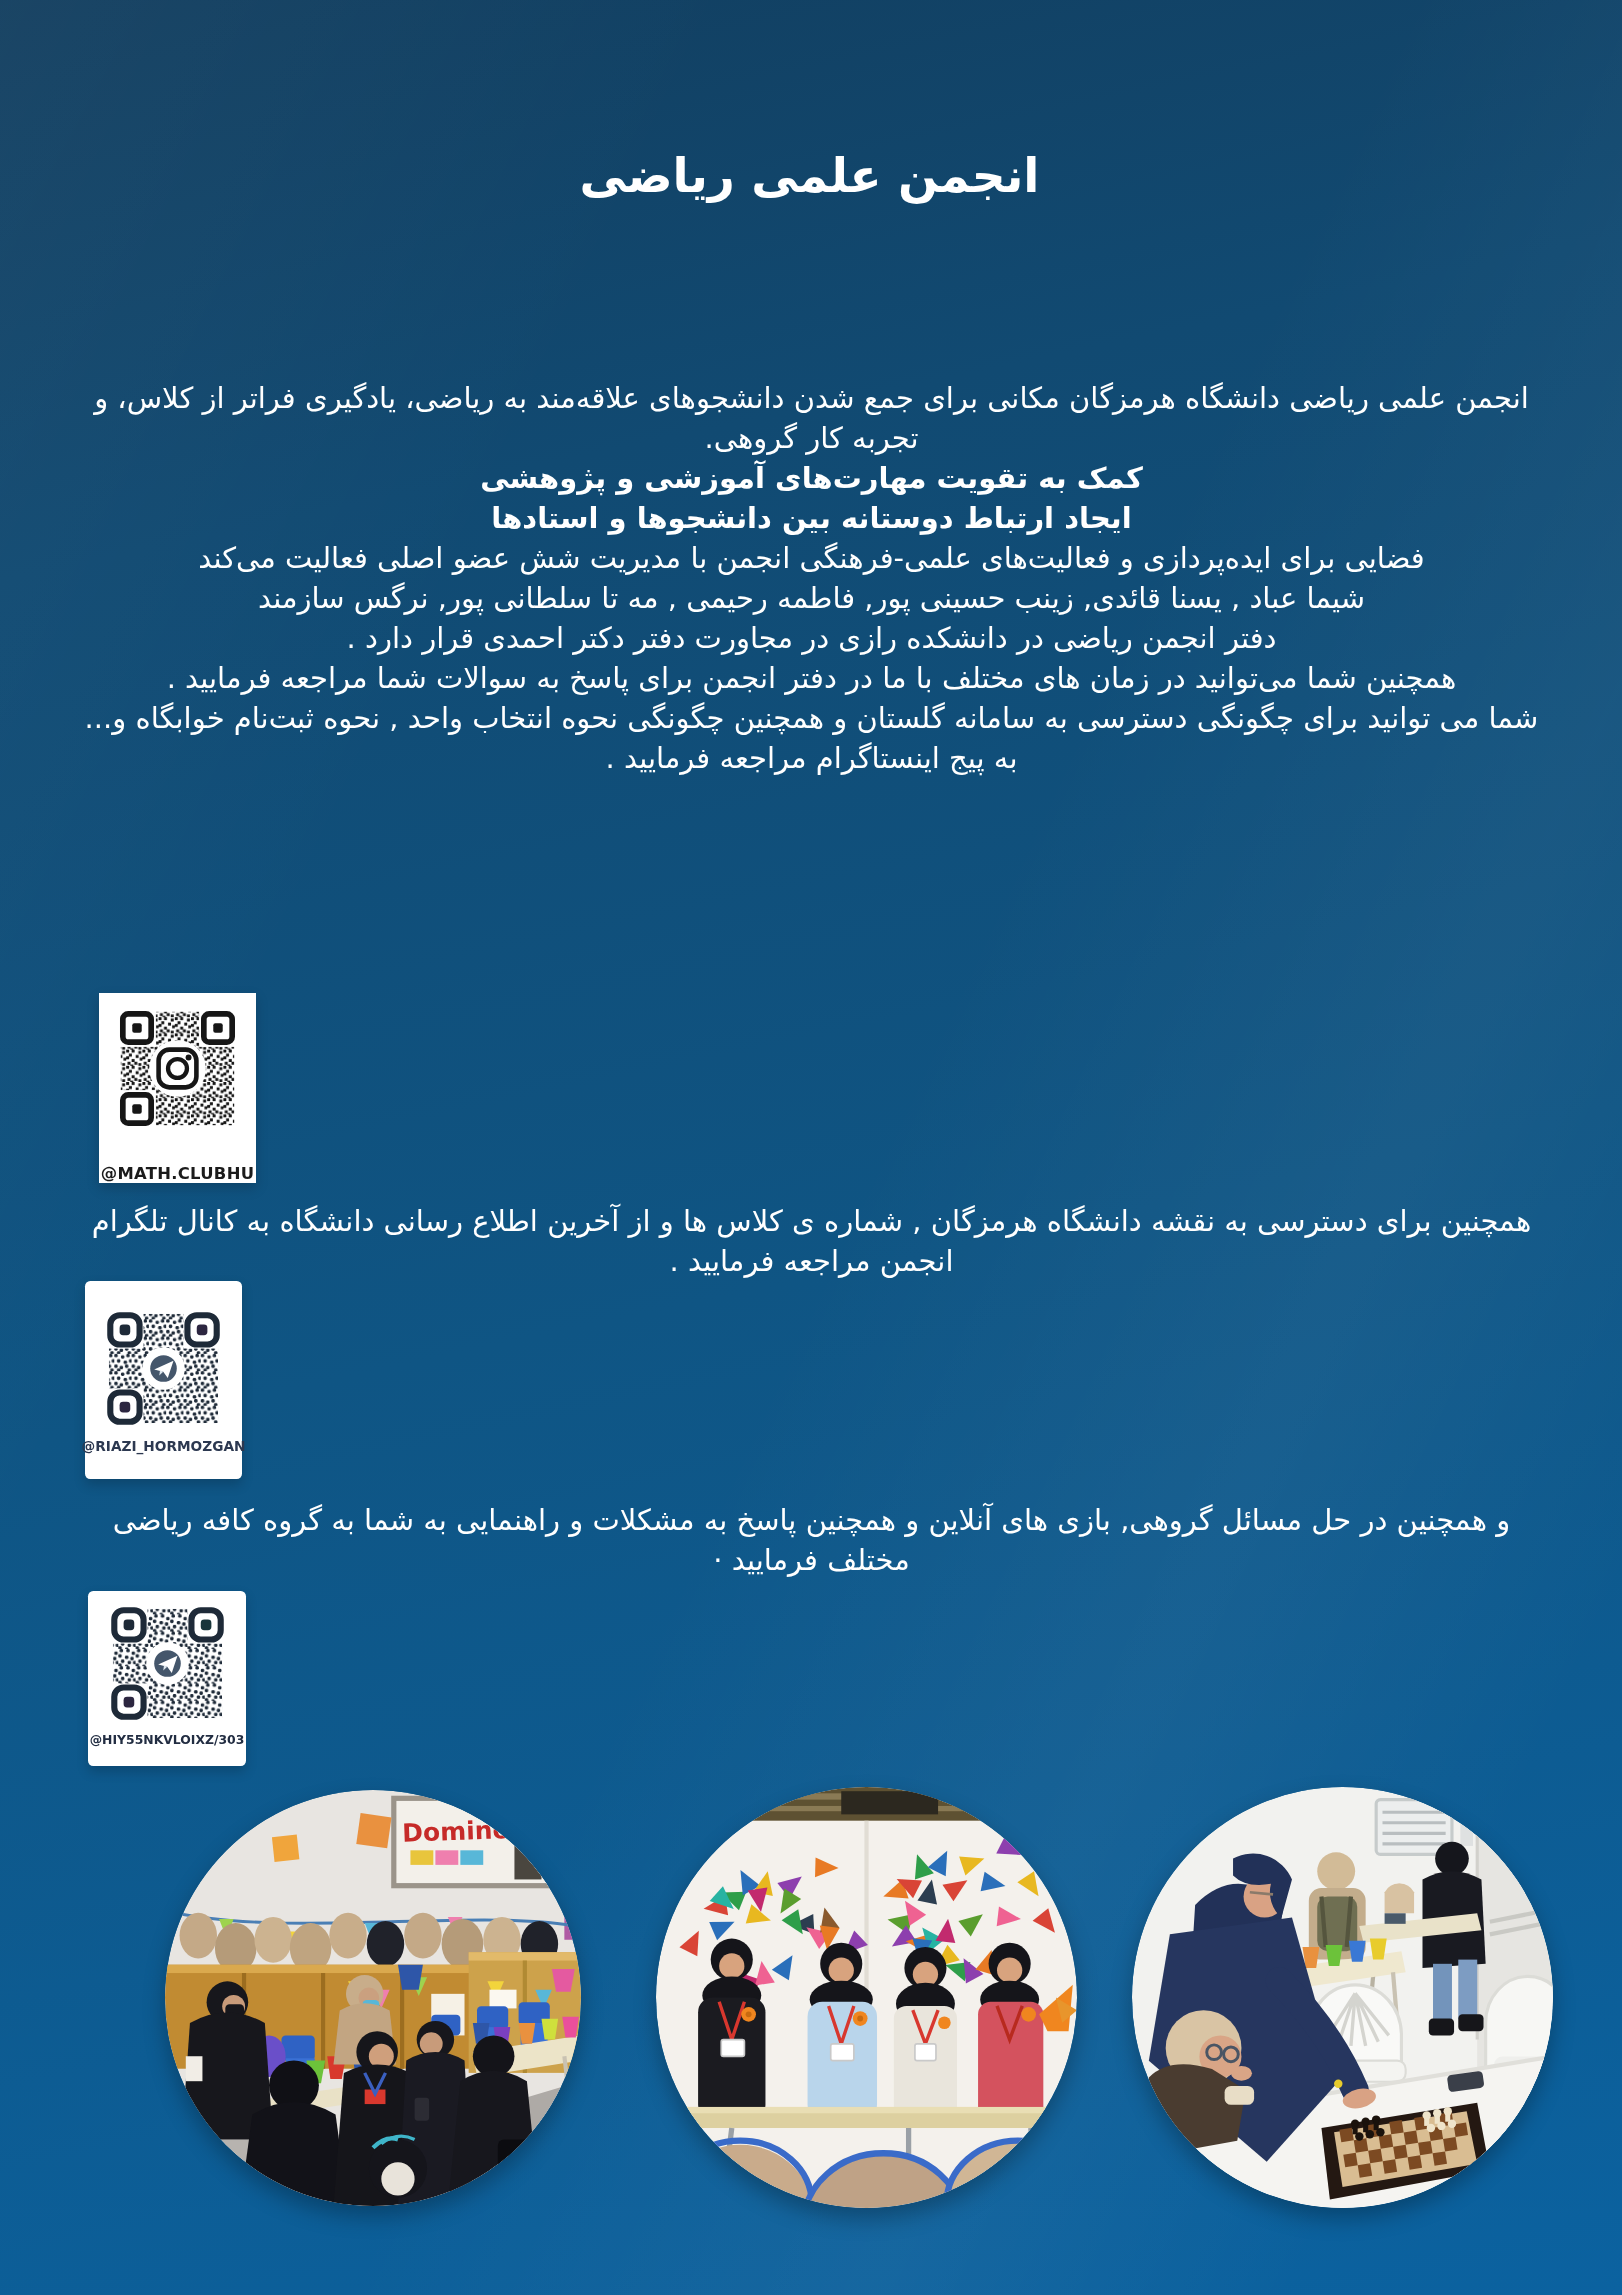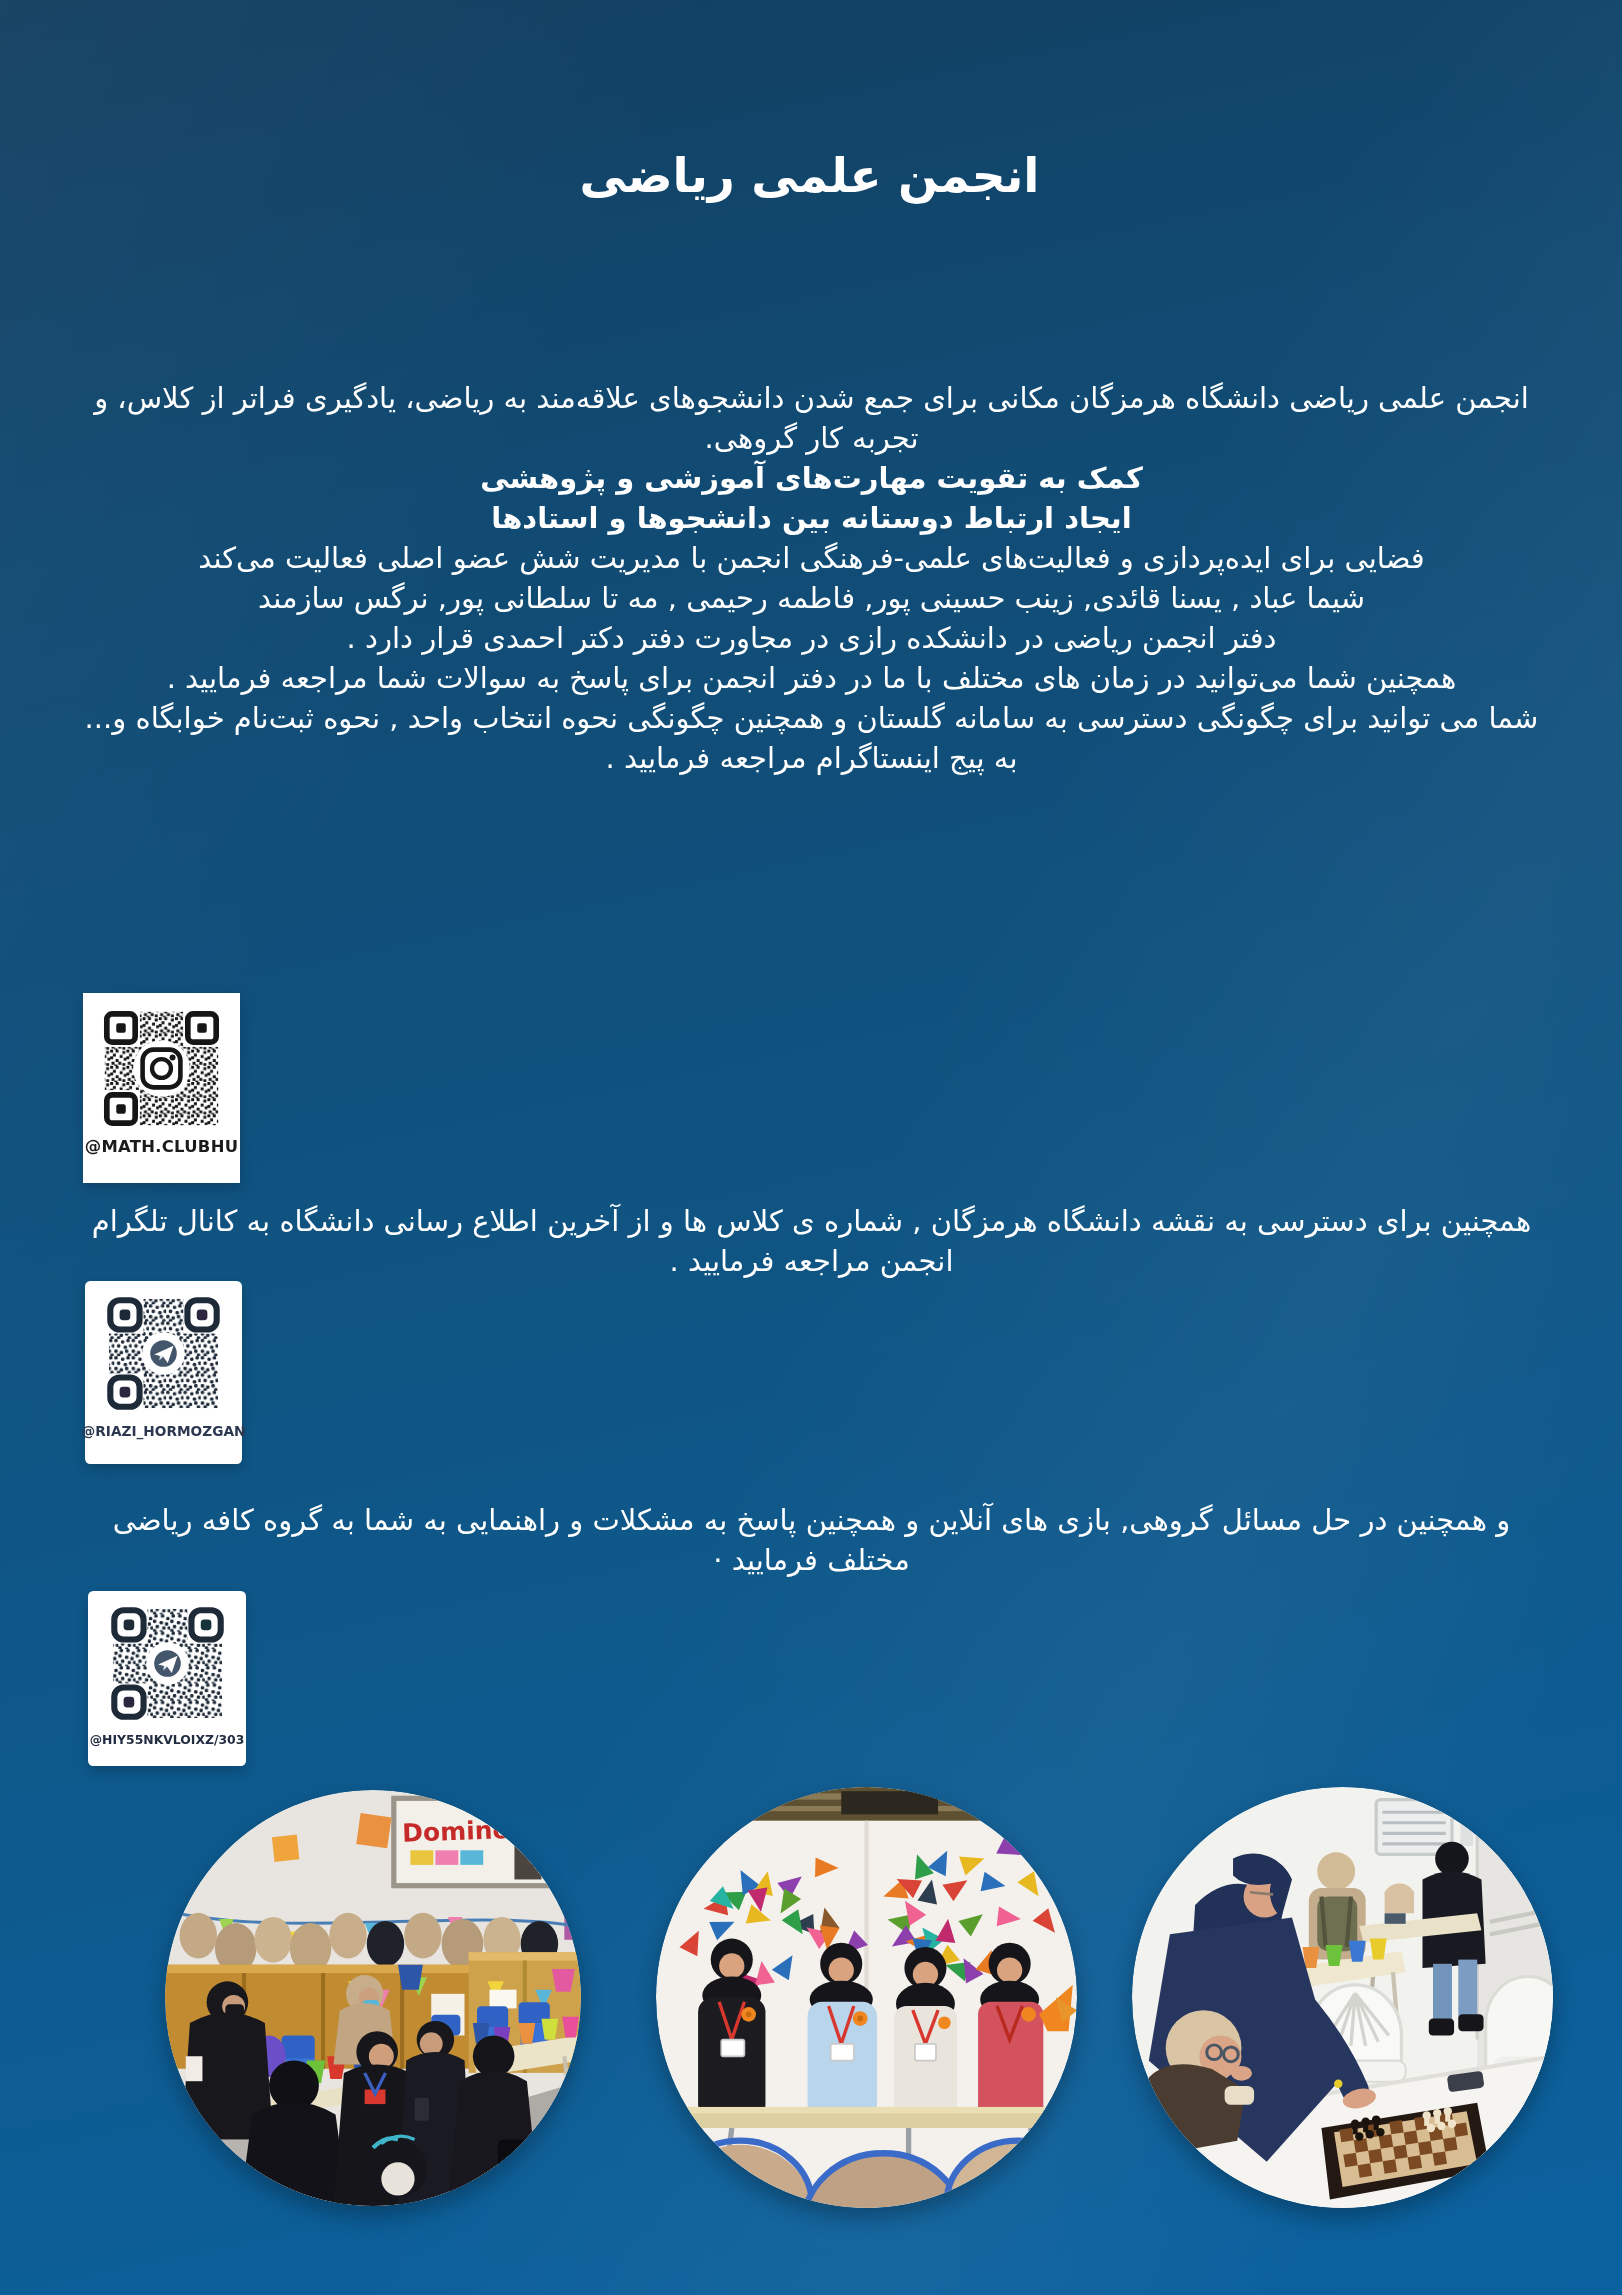--- a/index.html
+++ b/index.html
@@ -25,22 +25,22 @@
   .text-block p{margin:0;}
   .bold{font-weight:bold;}
   #about-block{top:378px;}
   #telegram-block{top:1201px;}
   #cafe-block{top:1500px;}
   .qr-card{
     position:absolute;background:#ffffff;
     display:flex;flex-direction:column;align-items:center;
     box-shadow:0 5.2px 11.8px rgba(0,0,0,0.18);
   }
-  #qr1{left:83px;top:993px;width:157px;height:182px;padding-top:7.9px;}
-  #qr2{left:85px;top:1281px;width:157px;height:177px;border-radius:5.2px;padding-top:6px;}
+  #qr1{left:99px;top:993px;width:157px;height:182px;padding-top:7.9px;justify-content:space-between;}
+  #qr2{left:85px;top:1281px;width:157px;height:177px;border-radius:5.2px;padding-top:21px;}
   #qr3{left:88px;top:1591px;width:158px;height:169px;border-radius:5.2px;padding-top:5.9px;}
   .qr-card svg{display:block;flex:0 0 auto;}
   .qr-label{direction:ltr;text-align:center;font-family:"DejaVu Sans",sans-serif;white-space:nowrap;}
   #qr1 .qr-label{color:#1b1b1b;font-size:16.4px;font-weight:600;margin-top:1.3px;letter-spacing:0.3px;}
   #qr2 .qr-label{color:#2c3850;font-size:13.7px;font-weight:bold;margin-top:3.3px;}
   #qr3 .qr-label{color:#222d42;font-size:12.4px;font-weight:bold;margin-top:2px;}
   .photo-circle{
     position:absolute;border-radius:50%;overflow:hidden;
     box-shadow:0 10.5px 22px rgba(0,0,0,0.28);
   }

